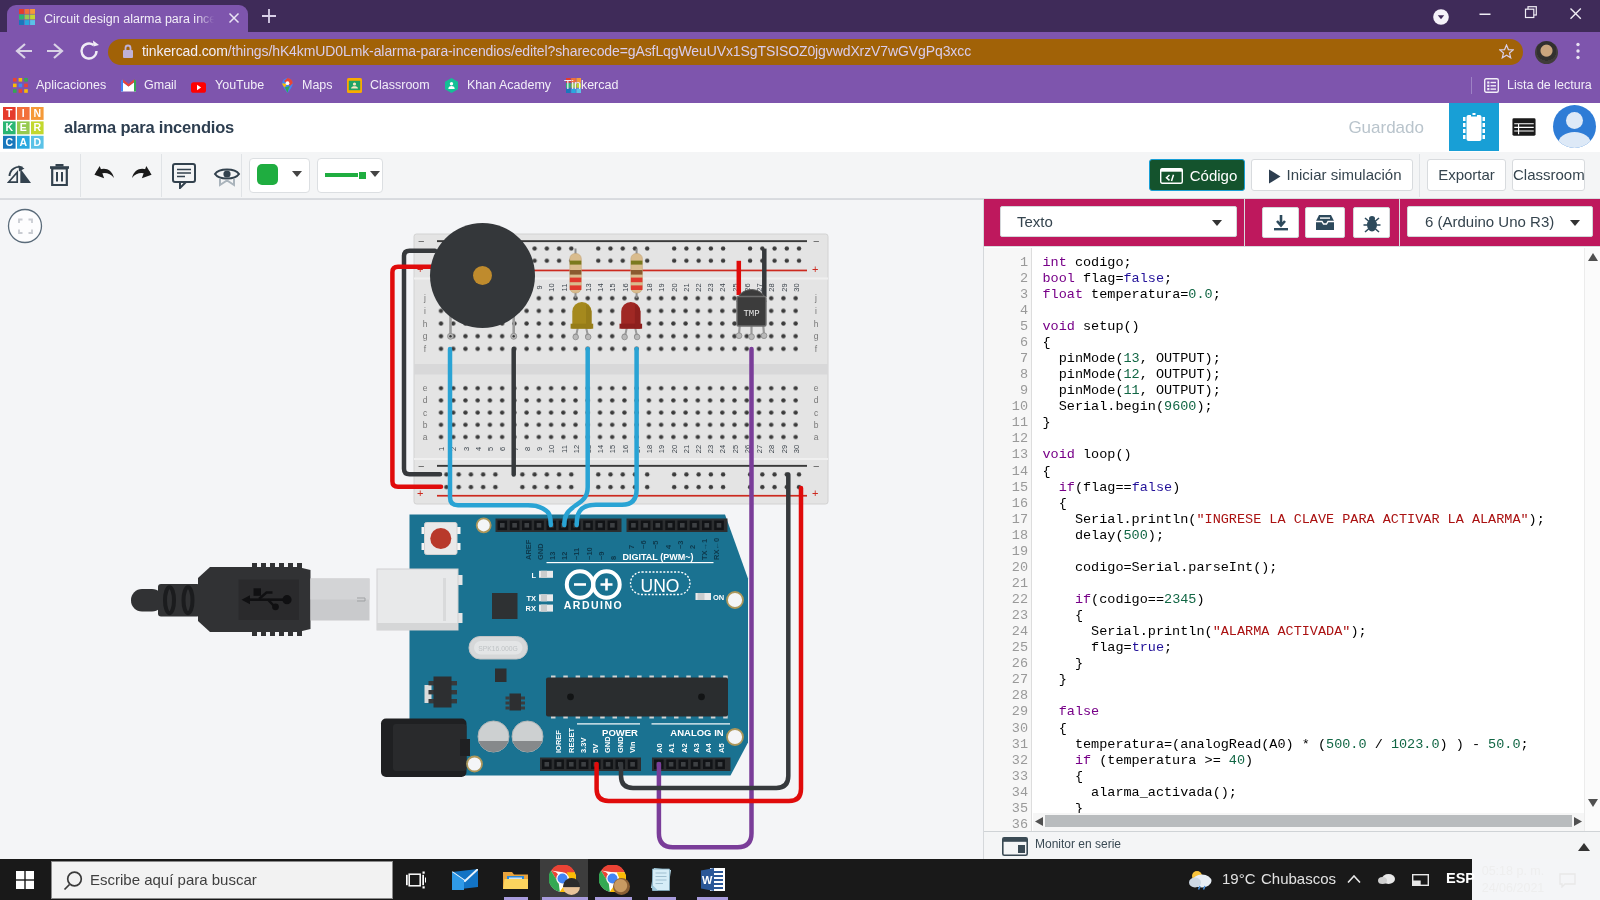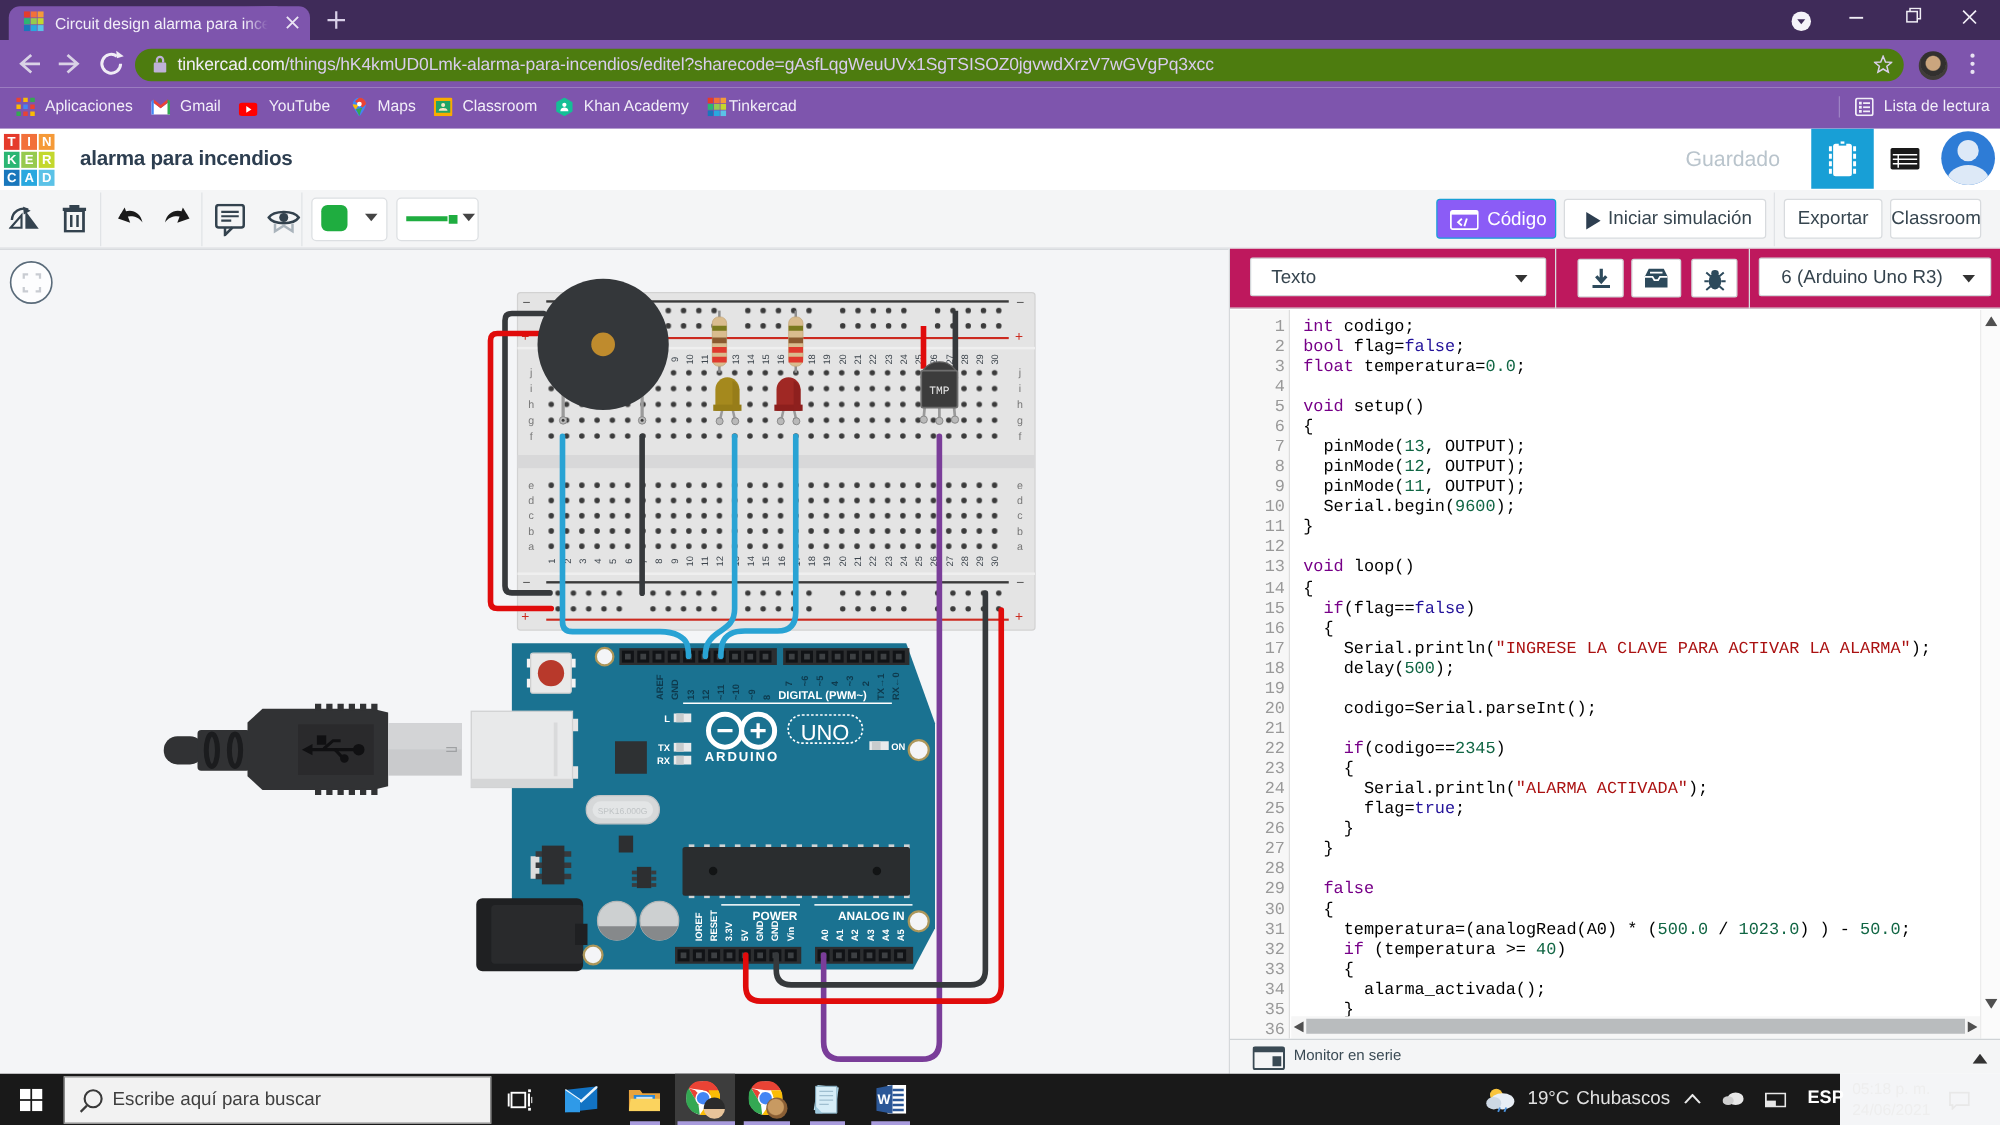--- a/index.html
+++ b/index.html
@@ -5,21 +5,21 @@
   * { margin:0; padding:0; box-sizing:border-box; }
   html,body { width:1600px; height:900px; overflow:hidden; }
   body { font-family:"Liberation Sans", sans-serif; position:relative; background:#f4f5f7; }
   .abs { position:absolute; }
   
   #titlebar { position:absolute; left:0; top:0; width:1600px; height:32px; background:#3f2b59; }
   #tab { position:absolute; left:7px; top:5px; width:241px; height:27px; background:#7e55ad; border-radius:9px 9px 0 0; }
   #tab .ttl { position:absolute; left:37px; top:6.5px; font-size:12.5px; color:#f2eef8; white-space:nowrap; width:176px; overflow:hidden; }
   #tab .fade { position:absolute; right:26px; top:0; width:26px; height:25px; background:linear-gradient(90deg, rgba(126,85,173,0), #7e55ad 70%); }
   #toolbar2 { position:absolute; left:0; top:32px; width:1600px; height:38px; background:#7e55ad; }
-  #addr { position:absolute; left:108px; top:7px; width:1415px; height:25.5px; background:#4d7c0f; border-radius:13px; color:#f2eef8; font-size:14px; letter-spacing:-0.1px; line-height:25.5px; }
+  #addr { position:absolute; left:108px; top:7px; width:1415px; height:25.5px; background:#a16207; border-radius:13px; color:#f2eef8; font-size:14px; letter-spacing:-0.1px; line-height:25.5px; }
   #addr .lock { position:absolute; left:14px; top:5px; }
   #addr .url { position:absolute; left:34px; top:0; white-space:nowrap; }
   #addr .url .dim { color:#d9cdEC; }
   .navbtn { position:absolute; top:0px; color:#dcd4ea; }
   #bookmarks { position:absolute; left:0; top:70px; width:1600px; height:33px; background:#7e55ad; font-size:12.5px; color:#f2eef8; }
   .bm { position:absolute; top:0; height:31px; line-height:31px; white-space:nowrap;text-align:center; }
   .bmi { position:absolute; top:8px; width:15px; height:15px; }
   
   #tkhead { position:absolute; left:0; top:103px; width:1600px; height:49px; background:#ffffff; }
   #tktitle { position:absolute; left:64px; top:15px; font-size:16.5px; font-weight:bold; letter-spacing:-0.2px; color:#2d3e50; }
@@ -172,21 +172,21 @@
       <rect x="0" y="0" width="4.6" height="4.6" fill="#e53b2c"></rect>
       <rect x="5.2" y="0" width="4.6" height="4.6" fill="#f2703a"></rect>
       <rect x="10.4" y="0" width="4.6" height="4.6" fill="#f59a38"></rect>
       <rect x="0" y="5.2" width="4.6" height="4.6" fill="#2bb673"></rect>
       <rect x="5.2" y="5.2" width="4.6" height="4.6" fill="#96ca4f"></rect>
       <rect x="10.4" y="5.2" width="4.6" height="4.6" fill="#c3d82e"></rect>
       <rect x="0" y="10.4" width="4.6" height="4.6" fill="#1977bc"></rect>
       <rect x="5.2" y="10.4" width="4.6" height="4.6" fill="#29a8df"></rect>
       <rect x="10.4" y="10.4" width="4.6" height="4.6" fill="#5bc2e7"></rect>
     </svg>
-  <div class="bm" style="left:583px">Tinkercad</div>
+  <div class="bm" style="left:564px">Tinkercad</div>
   <div class="abs" style="left:1471px;top:7px;width:1px;height:17px;background:#9d82c4"></div>
   <svg class="bmi" style="left:1484px;top:8px" width="15" height="15" viewBox="0 0 15 15">
       <rect x="0.7" y="0.7" width="13.6" height="13.6" rx="1.5" fill="none" stroke="#f2eef8" stroke-width="1.4"></rect>
       <rect x="3.2" y="3.4" width="2.2" height="2.2" fill="#f2eef8"></rect>
       <rect x="6.5" y="3.8" width="5.5" height="1.4" fill="#f2eef8"></rect>
       <rect x="3.2" y="6.7" width="2.2" height="2.2" fill="#f2eef8"></rect>
       <rect x="6.5" y="7.1" width="5.5" height="1.4" fill="#f2eef8"></rect>
       <rect x="3.2" y="10" width="2.2" height="2.2" fill="#f2eef8"></rect>
       <rect x="6.5" y="10.4" width="5.5" height="1.4" fill="#f2eef8"></rect>
     </svg>
@@ -290,21 +290,21 @@
   <svg class="abs" style="left:291px;top:18px" width="12" height="8" viewBox="0 0 12 8">
       <path d="M1 1 L6 7 L11 1 Z" fill="#444"></path>
     </svg>
   <div class="wbtn" style="left:317px;width:66px"></div>
   <div class="abs" style="left:325px;top:21px;width:33px;height:4px;background:#1fad40"></div>
   <div class="abs" style="left:359px;top:19.5px;width:7px;height:7px;background:#1fad40"></div>
   <svg class="abs" style="left:369px;top:18px" width="12" height="8" viewBox="0 0 12 8">
       <path d="M1 1 L6 7 L11 1 Z" fill="#444"></path>
     </svg>
 
-  <div class="tbtn" style="left:1149px;width:96px;background:#8b5cf6;border-color:#189fd6;color:#fff;">
+  <div class="tbtn" style="left:1149px;width:96px;background:#14532d;border-color:#189fd6;color:#fff;">
     <svg class="abs" style="left:10px;top:8px" width="23" height="16" viewBox="0 0 23 16">
         <rect x="0.7" y="0.7" width="21.6" height="14.6" rx="1.5" fill="none" stroke="#fff" stroke-width="1.4"></rect>
         <rect x="0.7" y="0.7" width="21.6" height="3" fill="#fff"></rect>
         <path d="M9.5 7 L6.5 9.7 L9.5 12.4 M13.5 6.8 L11.5 13" fill="none" stroke="#fff" stroke-width="1.5"></path>
       </svg>
     <span style="margin-left:33px;line-height:31px;">Código</span>
   </div>
   <div class="tbtn" style="left:1251px;width:162px;">
     <svg class="abs" style="left:16px;top:8.5px" width="13" height="15" viewBox="0 0 13 15">
         <path d="M1 0.5 L12.5 7.5 L1 14.5 Z" fill="#2d3e50"></path>

